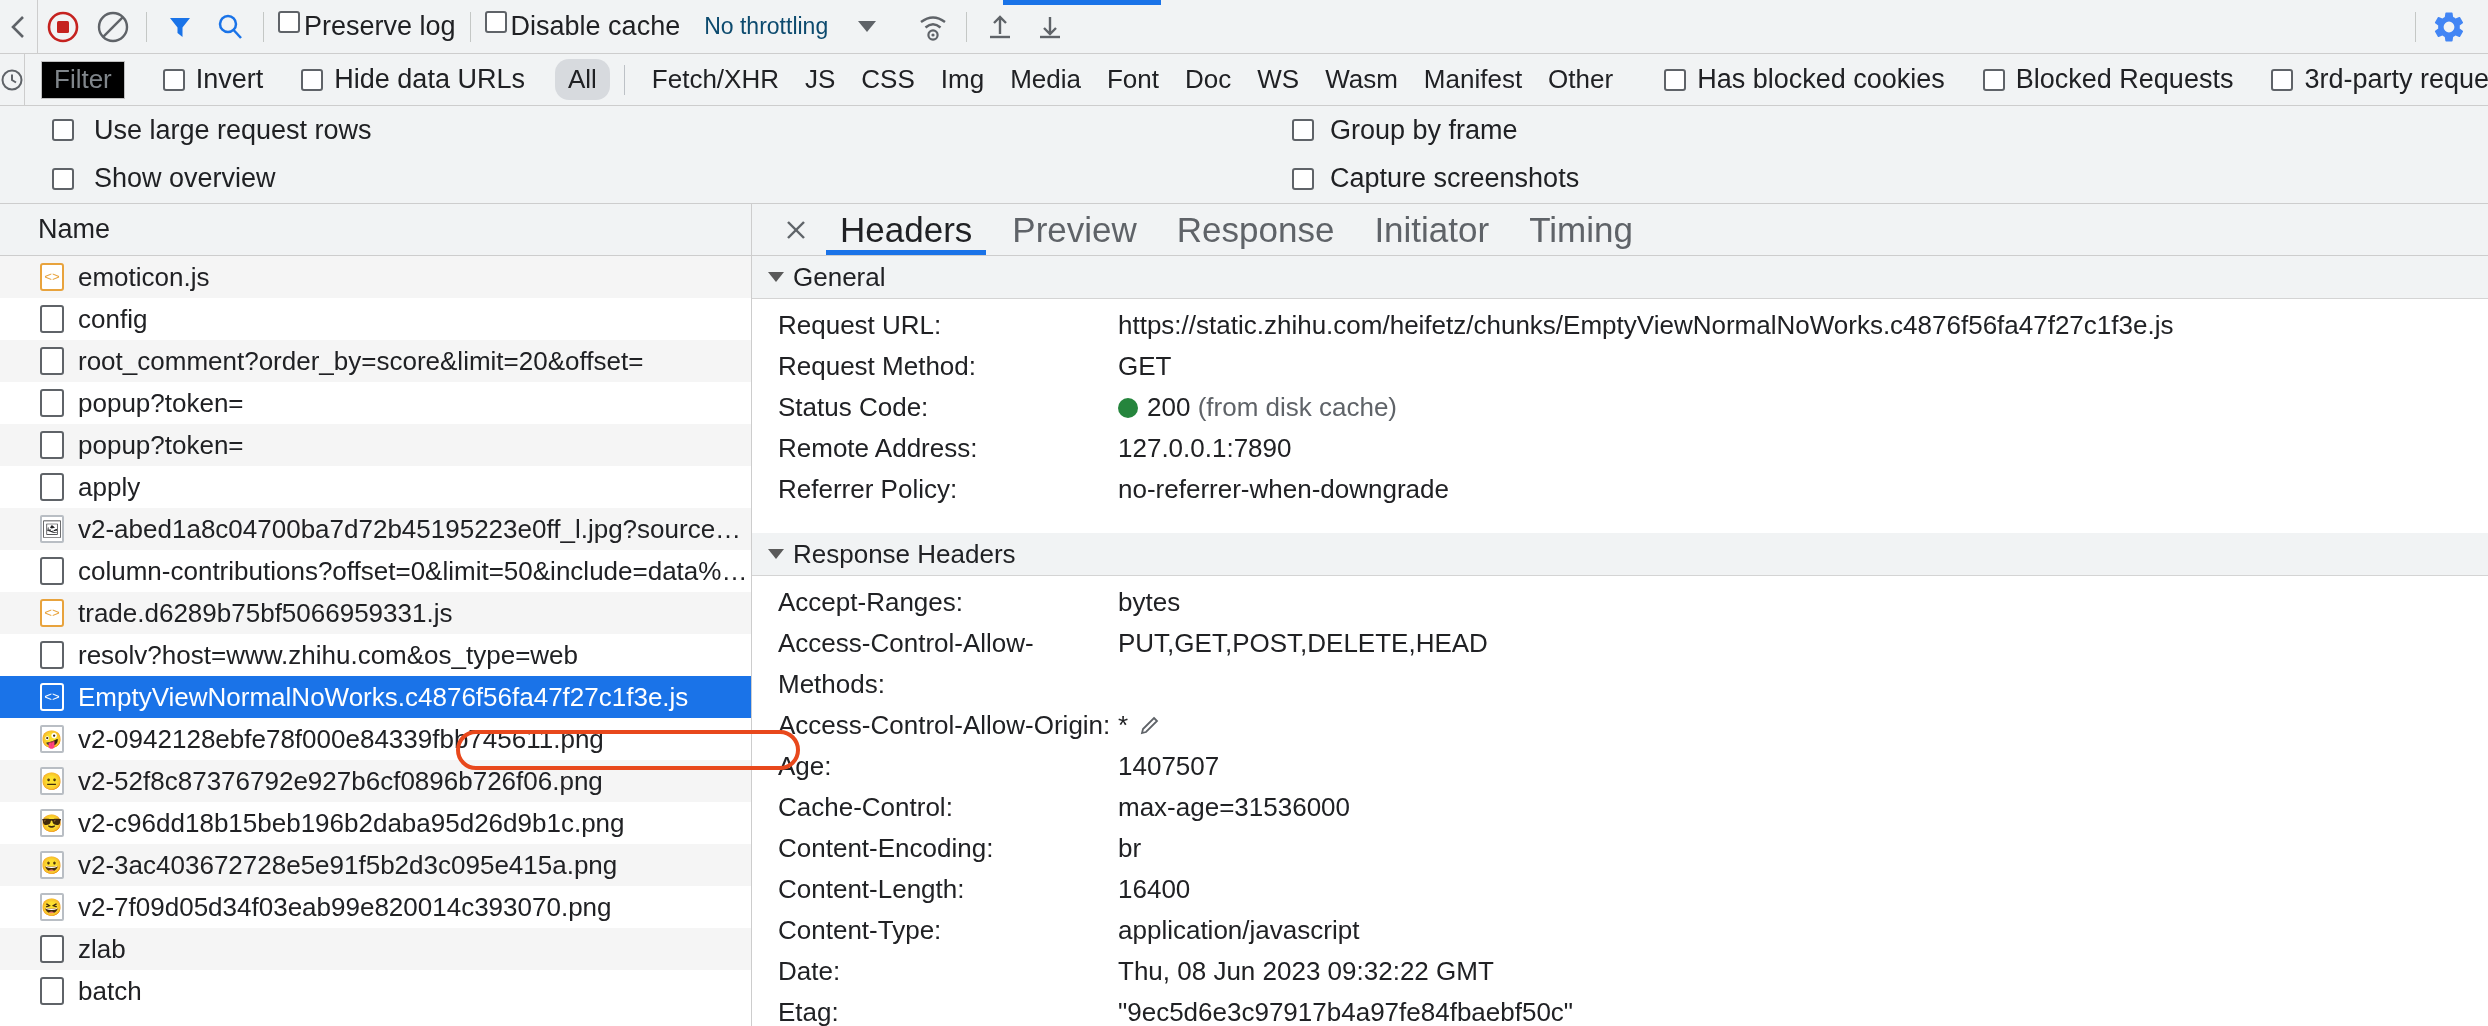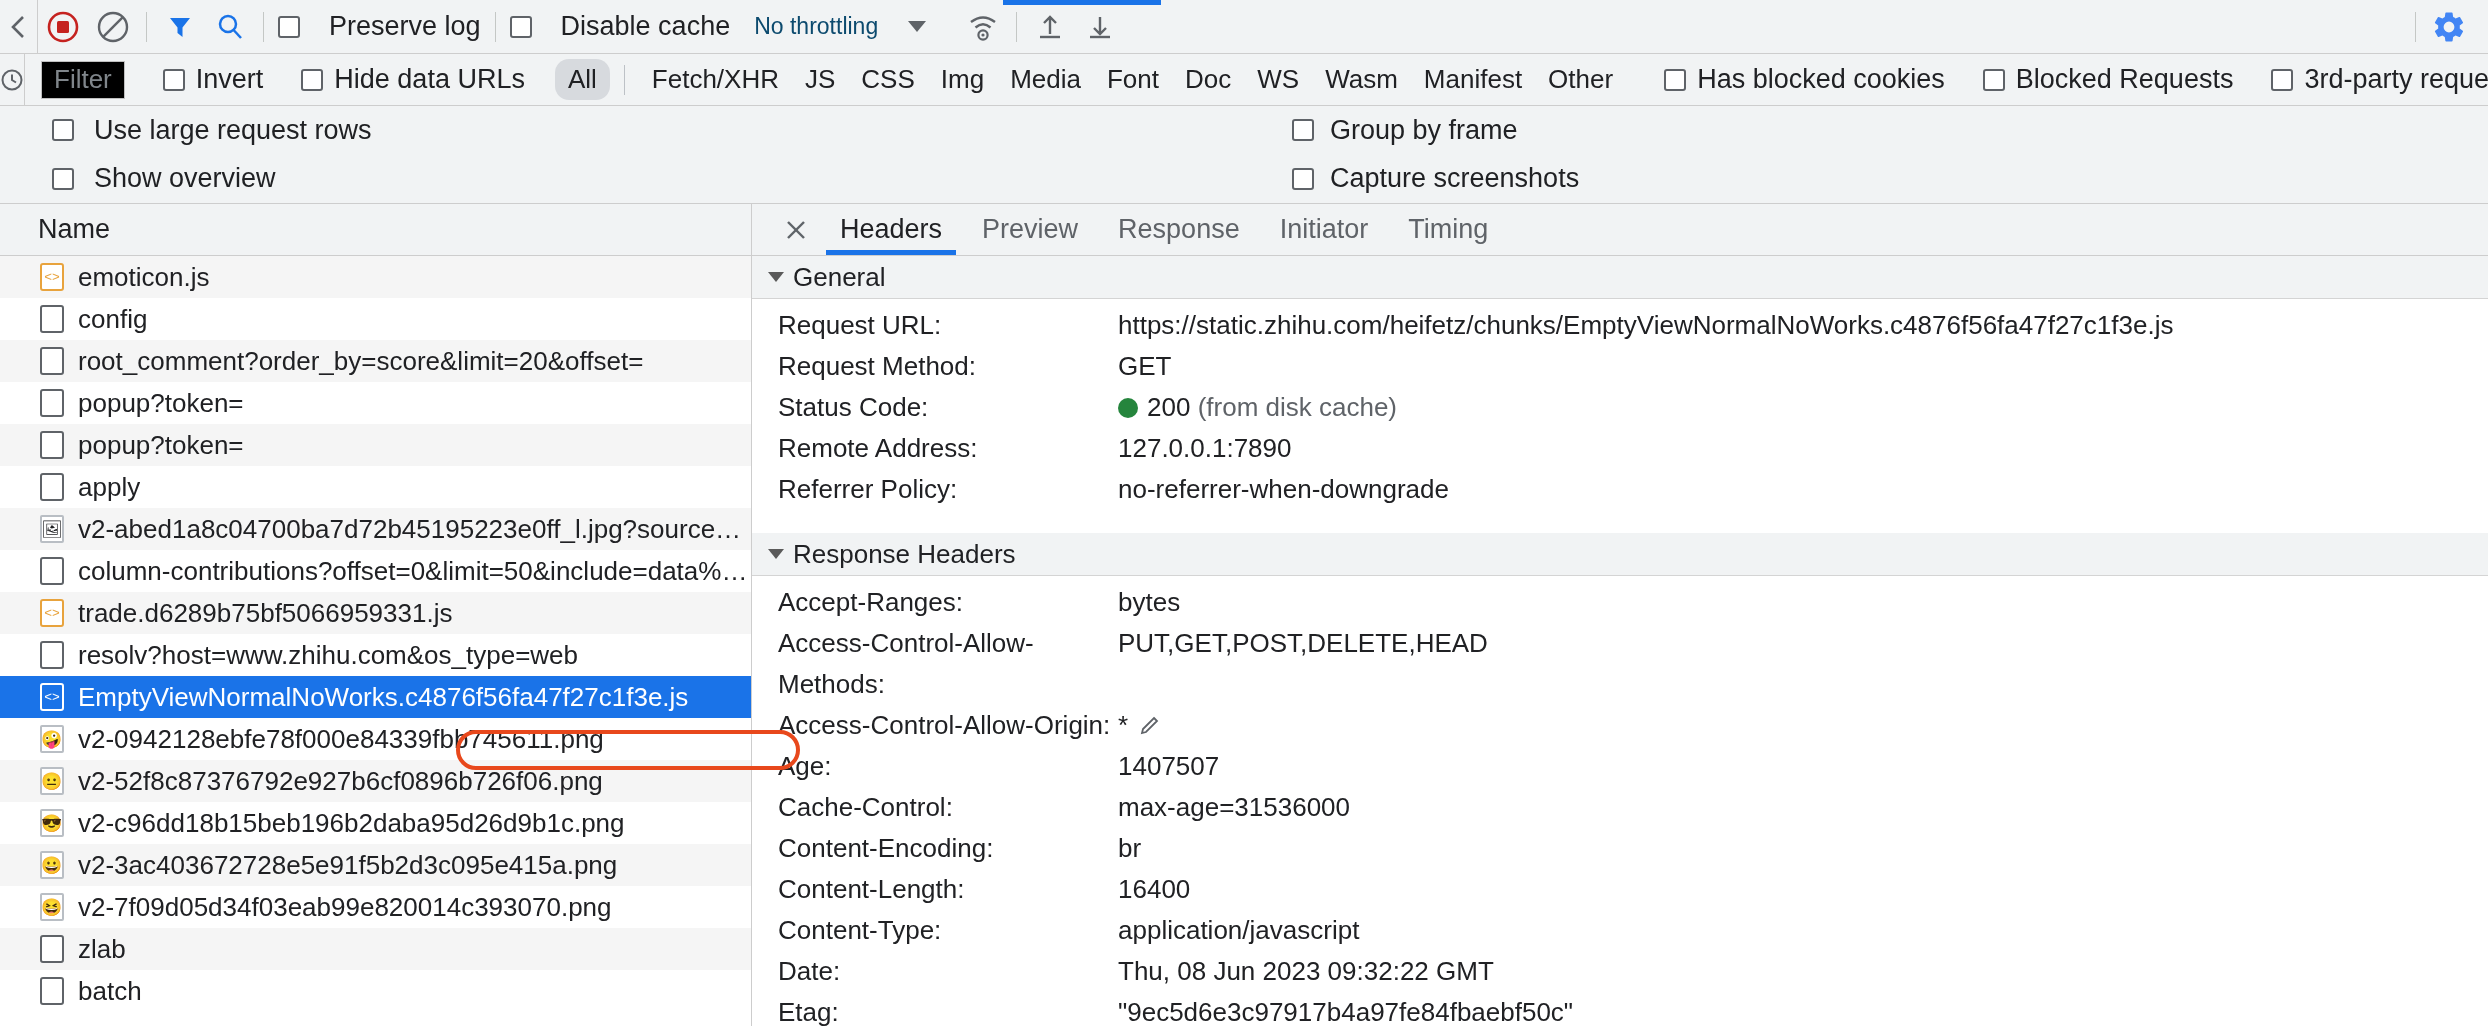--- a/index.html
+++ b/index.html
@@ -23,21 +23,21 @@
   .toolbar::before{
     content:""; position:absolute; top:0; left:1003px; width:158px; height:5px;
     background:#1a73e8;
   }
   .edge-btn {
     width: 38px; height: 53px; display: flex; align-items: center; justify-content: center;
     border-right: 1px solid #cdcdcd; color: #5f6368;
   }
   .tb-icon { width: 50px; height: 53px; display: flex; align-items: center; justify-content: center; }
   .tb-sep { width:1px; height:30px; background:#c4c7c5; margin:0 8px; }
-  .chk-wrap { display:flex; align-items:center; gap:29px; padding:0 6px; }
+  .chk-wrap { display:flex; gap:4px; padding:0 6px; }
   .chk {
     width: 22px; height: 22px; border: 2px solid #5f6368; border-radius: 3px;
     background: #fff; flex: none;
   }
   .tb-label { font-size: 27px; color: #202124; white-space: nowrap; }
   .throttle { font-size: 23px; color:#0c4a6e; margin-left: 18px; white-space: nowrap;}
   .caret-dn {
     width:0;height:0;border-left:9px solid transparent;border-right:9px solid transparent;
     border-top:11px solid #5f6368; margin-left: 30px;
   }
@@ -119,21 +119,21 @@
   
   .right { flex:1; display:flex; flex-direction:column; background:#fff; min-width:0; position:relative;}
   .tabs {
     height: 52px; min-height:52px; background:#f1f3f4; border-bottom:1px solid #cdcdcd;
     display:flex; align-items:stretch; padding-left: 20px;
   }
   .tab-close {
     width: 48px; display:flex; align-items:center; justify-content:center; color:#5f6368;
   }
   .tab {
-    display:flex; align-items:center; padding: 0 20px; font-size:27px; color:#5f6368;
+    display:flex; align-items:center; padding: 0 20px; font-size:35px; color:#5f6368;
     position:relative; white-space:nowrap;text-align:center;
   }
   .tab.active { color:#202124; }
   .tab.active::after {
     content:""; position:absolute; left:6px; right:6px; bottom:0; height:5px; background:#1a73e8;
   }
   .detail { flex:1; overflow:hidden; }
   .section-head {
     height: 43px; background:#f1f3f4; border-bottom:1px solid #d4d4d4;
     display:flex; align-items:center; gap:9px; padding-left:16px;

